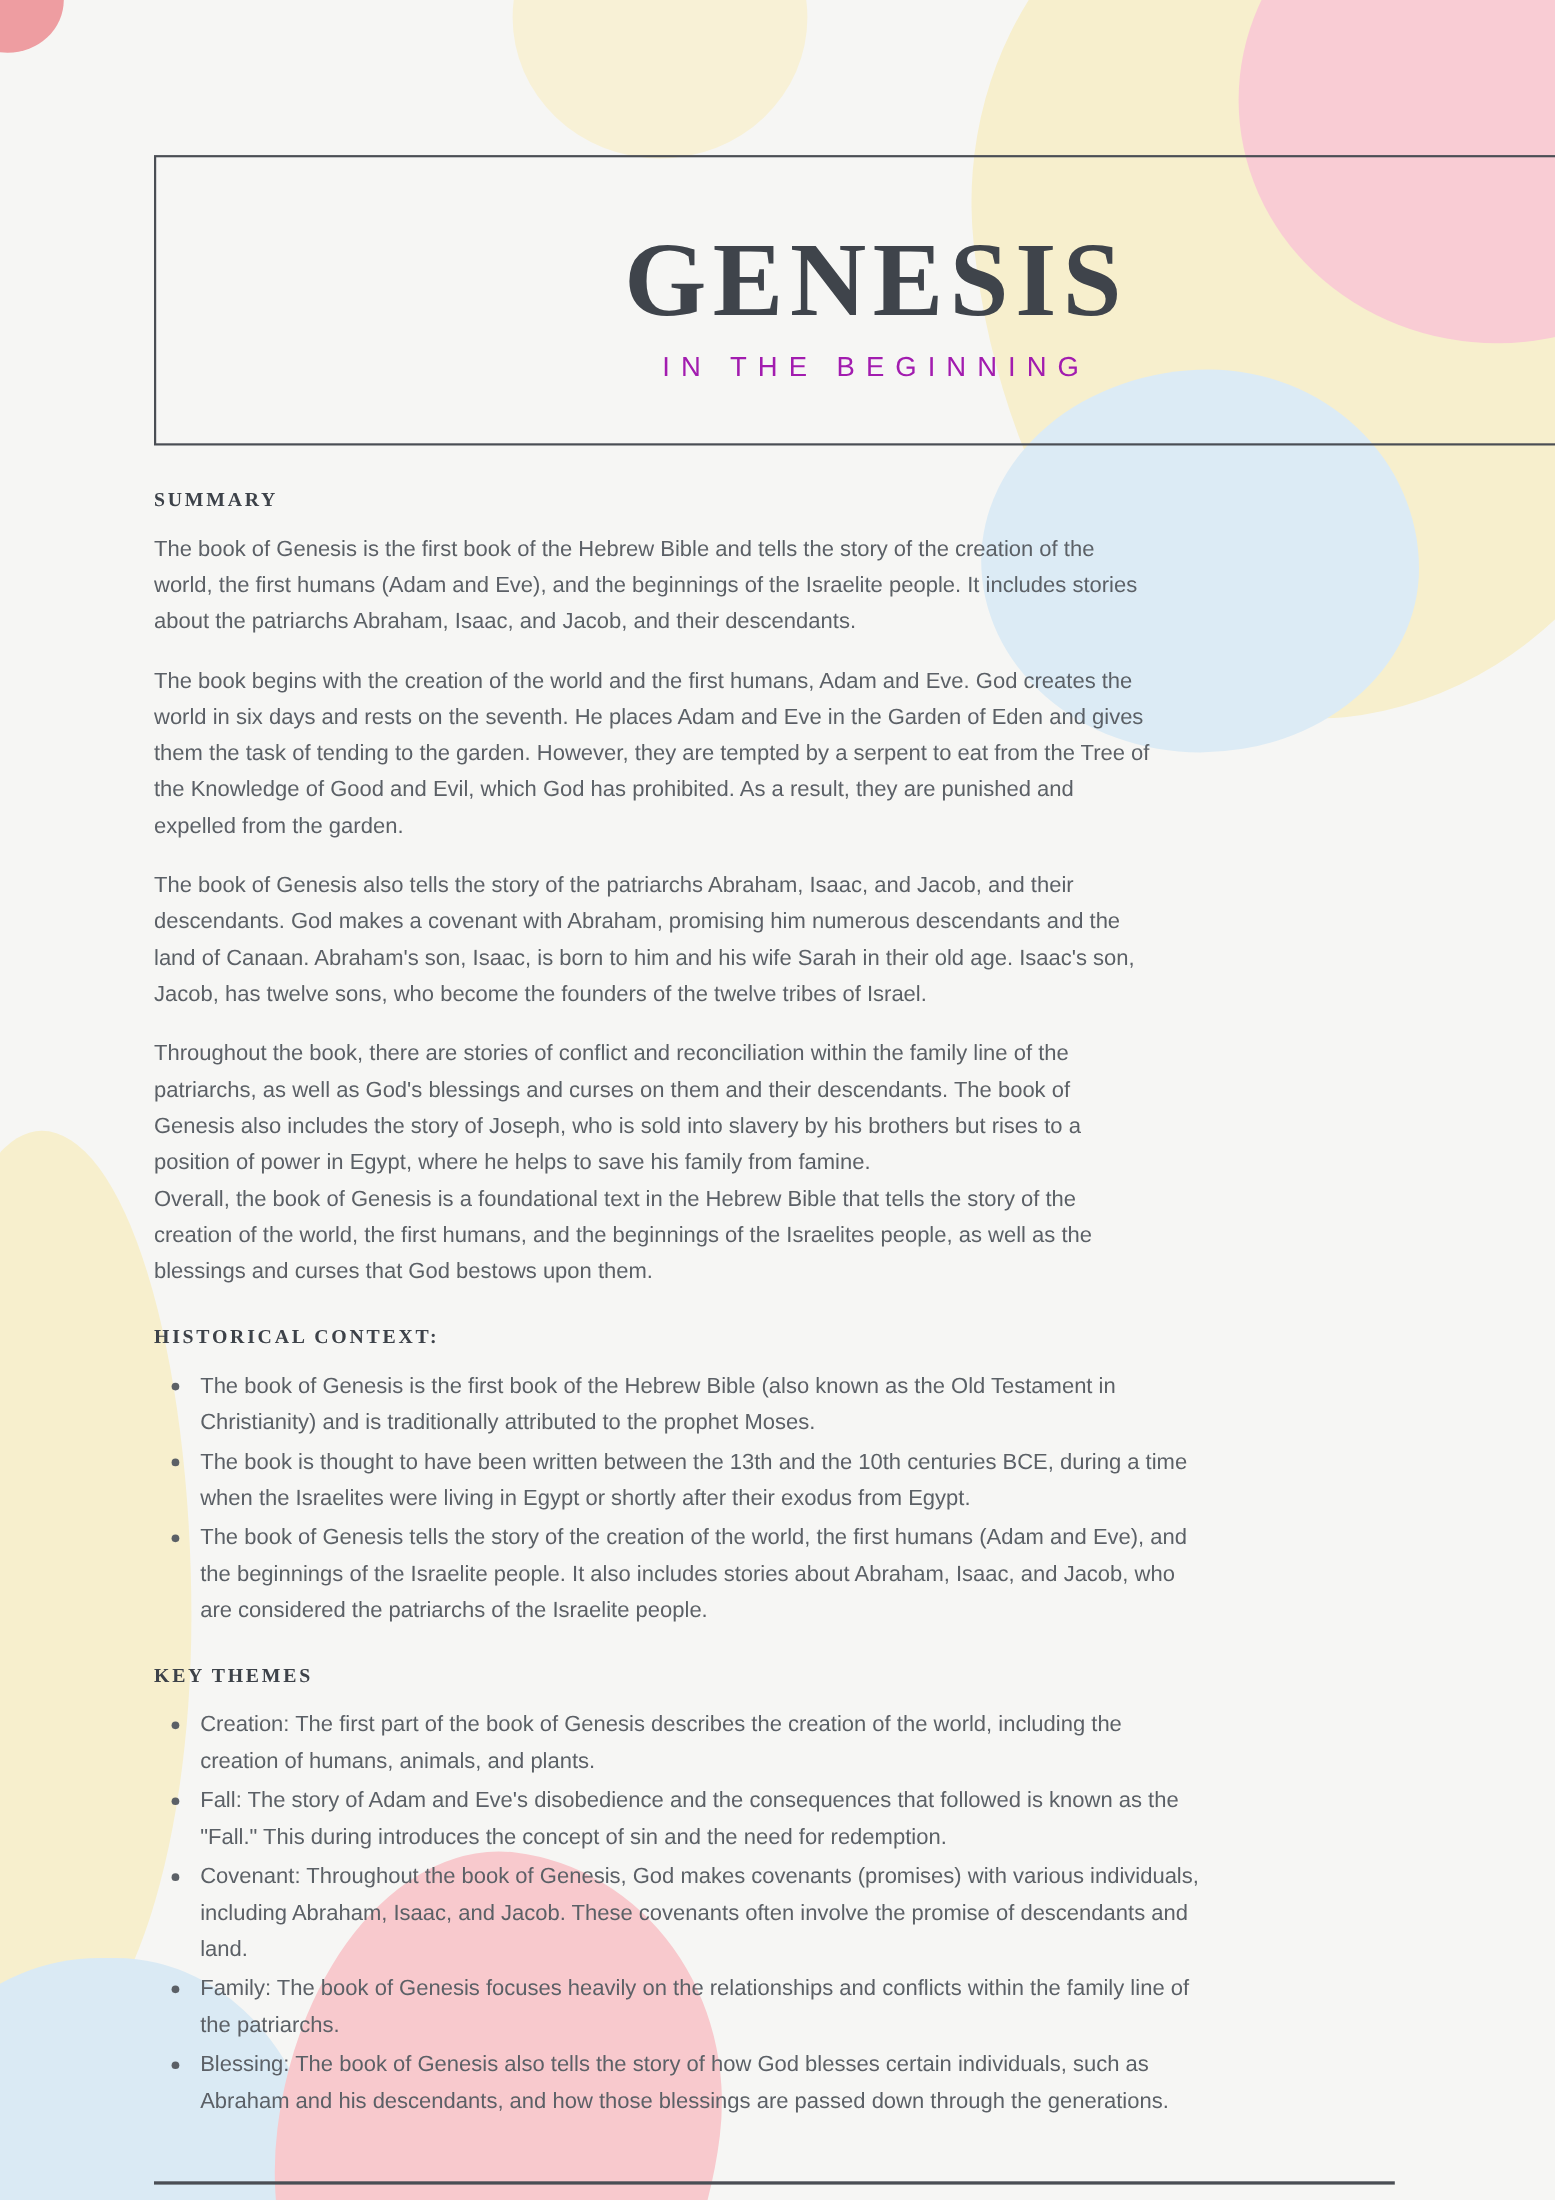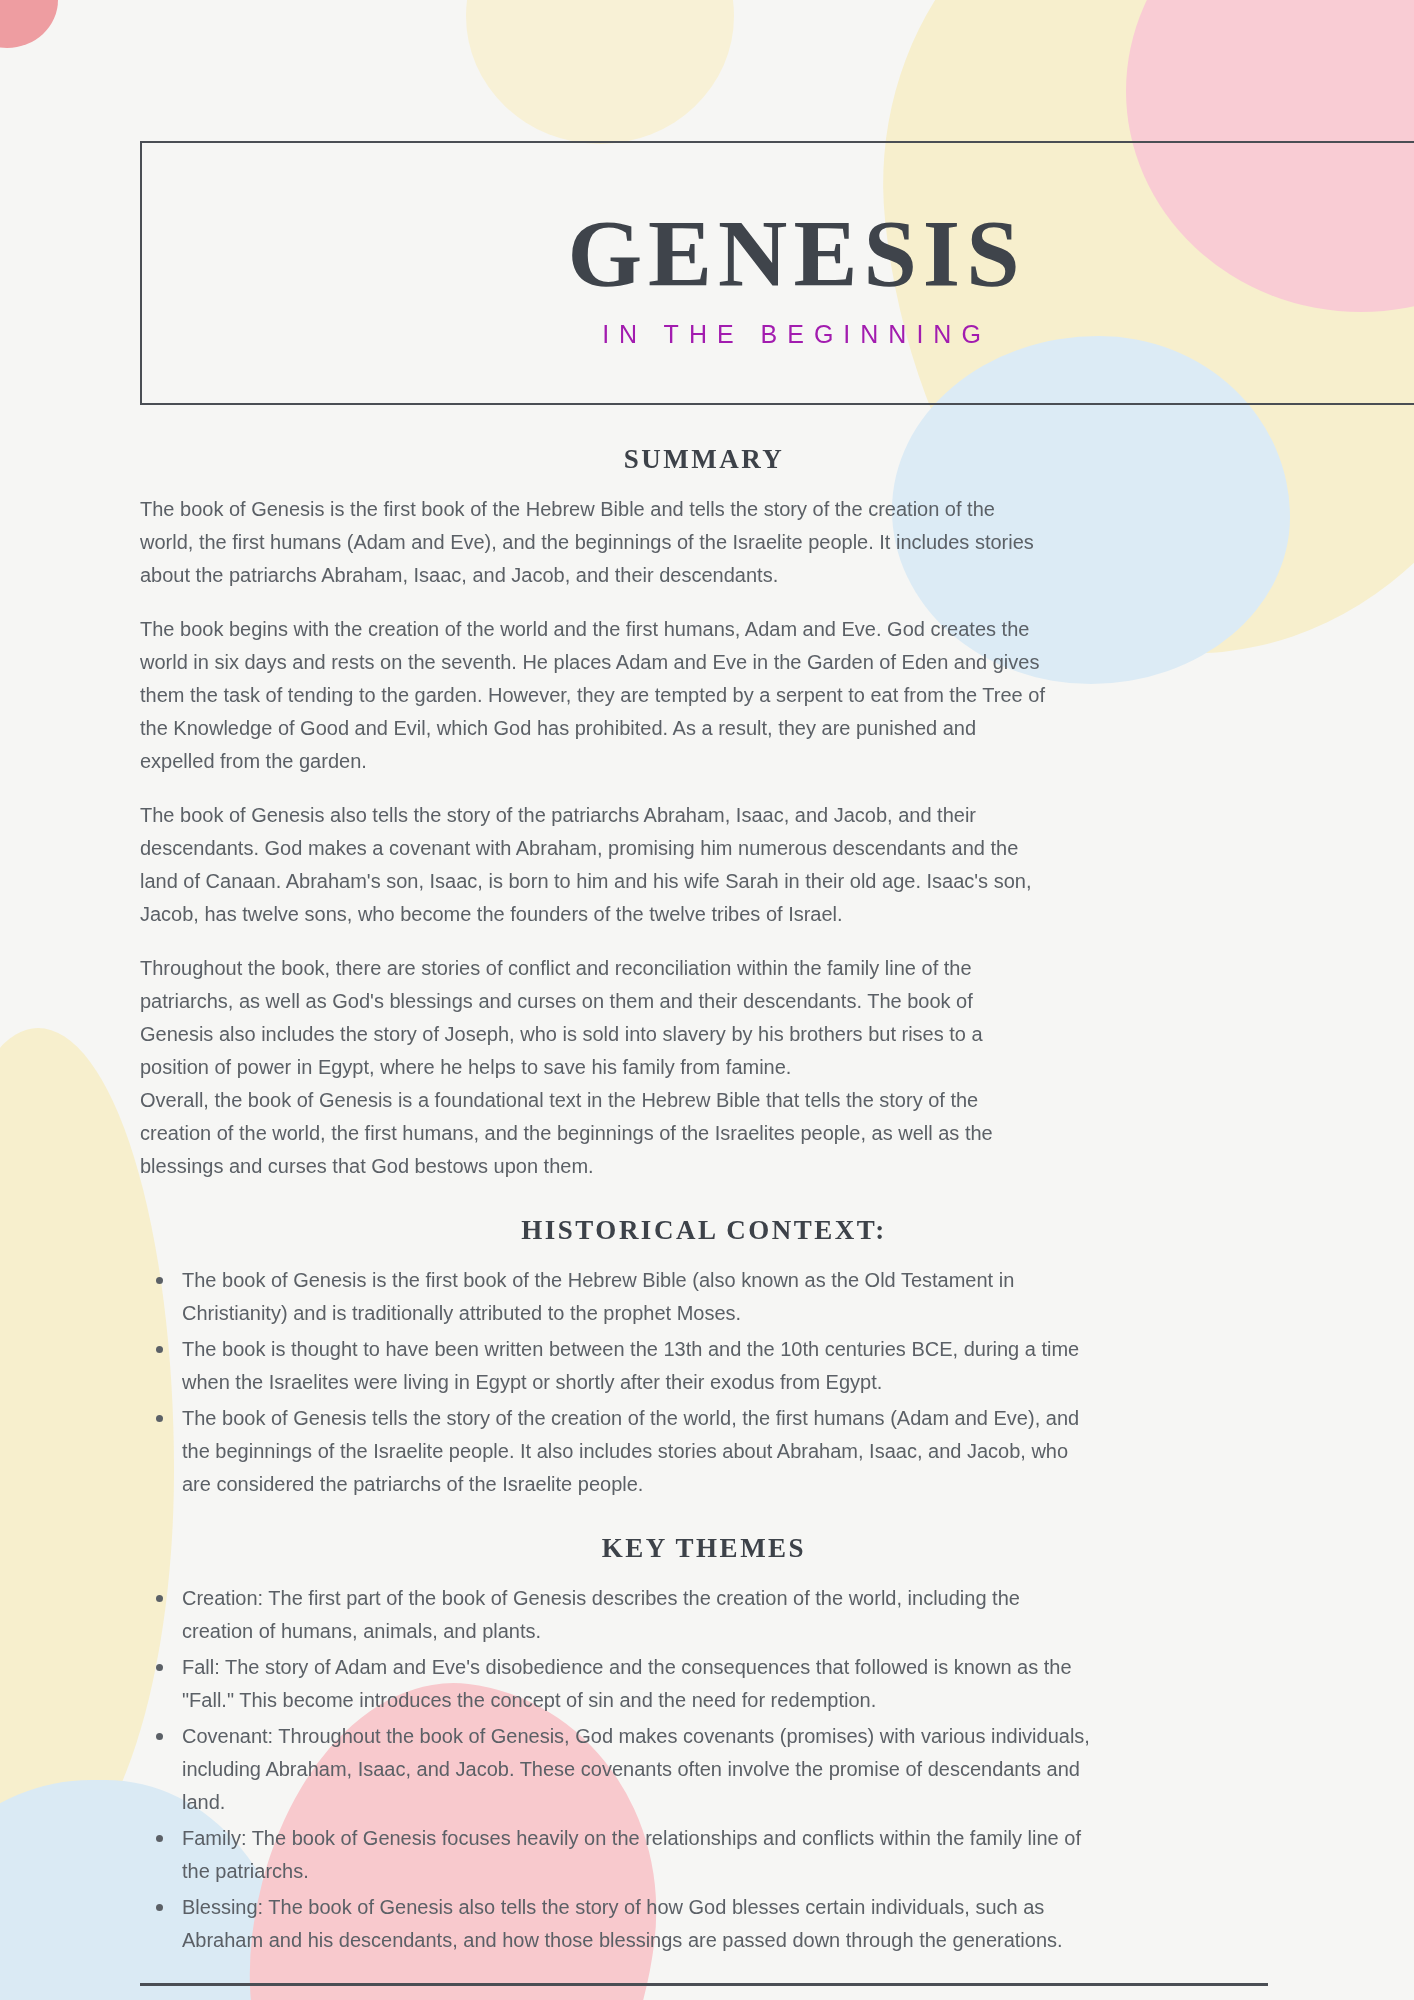--- a/index.html
+++ b/index.html
@@ -38,23 +38,22 @@
     margin-top:18px;
     font-size:25px;letter-spacing:10px;color:#a21caf;
   }
 
   
   .content{
     position:absolute;z-index:2;left:140px;top:444px;width:1128px;
   }
   .section-heading{
     font-family:"Liberation Serif",serif;font-weight:bold;
-    font-size:27px;letter-spacing:2.5px;color:#3d4249;
+    font-size:18px;letter-spacing:2.5px;color:#3d4249;
     margin:0 0 18px 0;
-    text-align:center;
   }
   .section-heading.hc{margin-top:32px;}
   .section-heading.kt{margin-top:32px;}
   p.para{margin:0 0 21px 0;width:908px;font-size:20px;line-height:33px;color:#5b6066;}
   p.para.no-gap{margin-top:-21px;} 
   ul.bullets{list-style:none;margin:0 0 4px 0;padding:0 0 0 42px;}
   ul.bullets li{
     position:relative;width:908px;font-size:20px;line-height:33px;color:#5b6066;
     margin:0 0 3px 0;
   }
@@ -96,21 +95,21 @@
   <h2 class="section-heading hc">HISTORICAL CONTEXT:</h2>
   <ul class="bullets">
     <li>The book of Genesis is the first book of the Hebrew Bible (also known as the Old Testament in Christianity) and is traditionally attributed to the prophet Moses.</li>
     <li>The book is thought to have been written between the 13th and the 10th centuries BCE, during a time when the Israelites were living in Egypt or shortly after their exodus from Egypt.</li>
     <li>The book of Genesis tells the story of the creation of the world, the first humans (Adam and Eve), and the beginnings of the Israelite people. It also includes stories about Abraham, Isaac, and Jacob, who are considered the patriarchs of the Israelite people.</li>
   </ul>
 
   <h2 class="section-heading kt">KEY THEMES</h2>
   <ul class="bullets">
     <li>Creation: The first part of the book of Genesis describes the creation of the world, including the creation of humans, animals, and plants.</li>
-    <li>Fall: The story of Adam and Eve's disobedience and the consequences that followed is known as the "Fall." This become introduces the concept of sin and the need for redemption.</li>
+    <li>Fall: The story of Adam and Eve's disobedience and the consequences that followed is known as the "Fall." This during introduces the concept of sin and the need for redemption.</li>
     <li>Covenant: Throughout the book of Genesis, God makes covenants (promises) with various individuals, including Abraham, Isaac, and Jacob. These covenants often involve the promise of descendants and land.</li>
     <li>Family: The book of Genesis focuses heavily on the relationships and conflicts within the family line of the patriarchs.</li>
     <li>Blessing: The book of Genesis also tells the story of how God blesses certain individuals, such as Abraham and his descendants, and how those blessings are passed down through the generations.</li>
   </ul>
 
 </div>
 
 <div class="bottom-rule"></div>
 
 </body></html>

